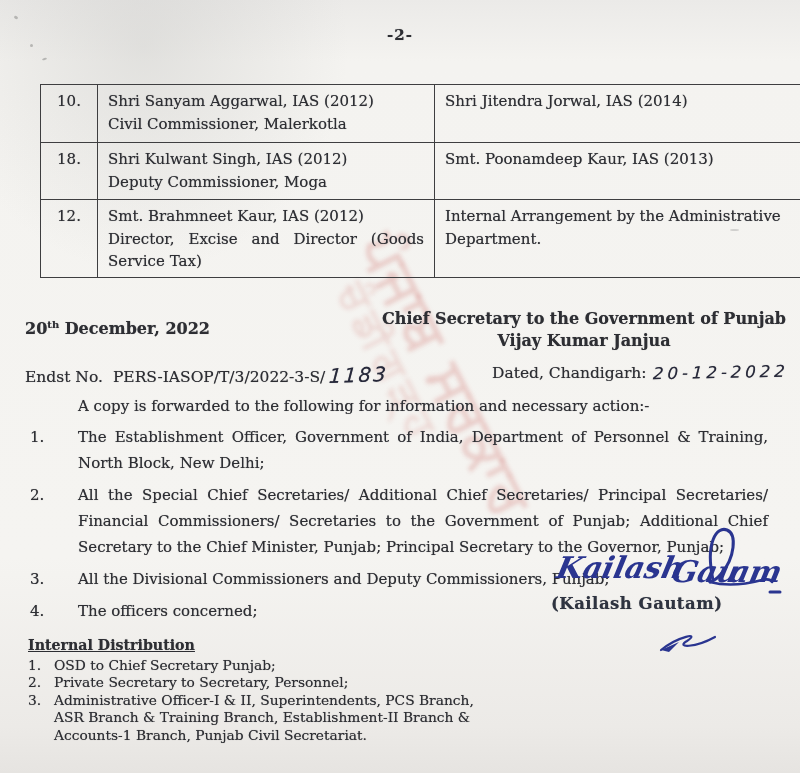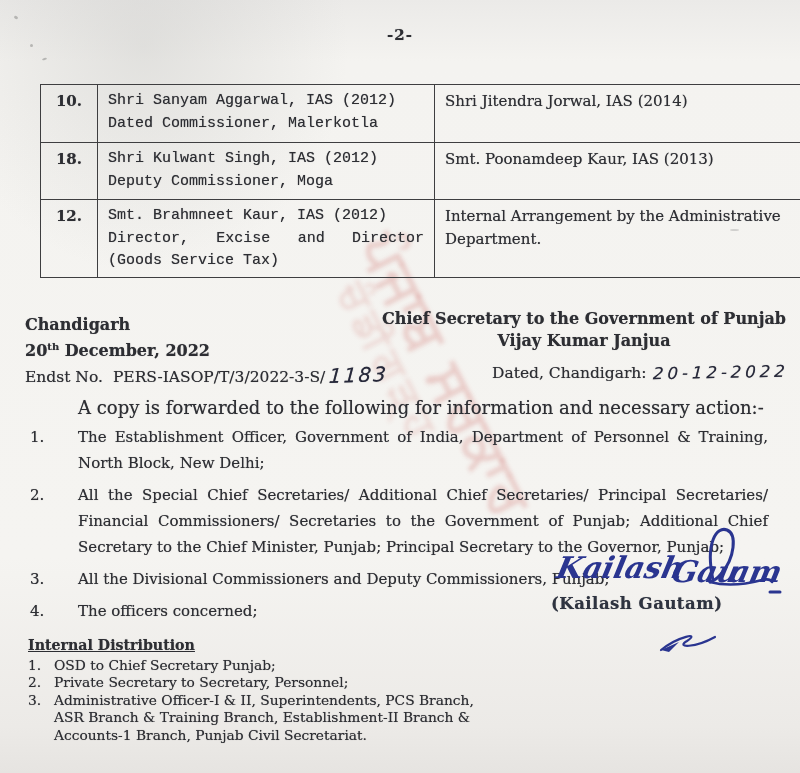--- a/index.html
+++ b/index.html
@@ -26,22 +26,22 @@
   
   table.transfer{
     position:absolute;left:40px;top:84px;
     border-collapse:collapse;table-layout:fixed;width:724px;
     font-size:15px;line-height:1.5;
   }
   table.transfer td{
     border:1.7px solid #3e3e40;
     vertical-align:top;padding:5px 10px 4px 10px;
   }
-  td.c-sno{width:36px;text-align:center;padding:5px 2px;font-weight:bold;}
-  td.c-off{width:316px;font-family:Liberation Mono, monospace;}
+  td.c-sno{width:36px;text-align:center;padding:5px 2px;}
+  td.c-off{width:316px;}
   td.c-post{width:372px;}
   tr.r1{height:58px;} tr.r2{height:57px;} tr.r3{height:67px;}
   .justify{text-align:justify;}
 
   
   .place-date{
     position:absolute;left:25px;top:314px;
     font-weight:bold;font-size:16px;line-height:22px;
   }
   .place-date sup{font-size:10px;}
@@ -55,21 +55,21 @@
   .endst-line .gap{display:inline-block;width:10px;}
   .dated-line{position:absolute;left:492px;top:363px;font-size:15.5px;white-space:nowrap;}
   .handwriting{
     font-family:"DejaVu Sans","Liberation Sans",sans-serif;
     font-style:italic;color:#26283a;display:inline-block;
   }
   .hw-number{font-size:20px;letter-spacing:2px;transform:rotate(-2deg) skewX(-6deg);margin-left:4px;}
   .hw-date{font-size:16.5px;letter-spacing:4px;transform:rotate(-1deg) skewX(-4deg);margin-left:6px;}
 
   
-  .copy-line{position:absolute;left:78px;top:397px;font-size:18px;}
+  .copy-line{position:absolute;left:78px;top:397px;font-size:15px;}
   .fwd-list{position:absolute;left:30px;top:424px;width:740px;}
   .fwd-item{display:flex;margin-bottom:6px;font-size:15px;line-height:26px;}
   .fwd-item .num{width:48px;flex:none;}
   .fwd-item .txt{width:690px;text-align:justify;}
 
   
   .sig-block{position:absolute;left:545px;top:522px;width:245px;}
   .sig-svg{display:block;}
   .sig-name{font-weight:bold;font-size:16.5px;color:#2e3340;margin:-6px 0 8px 6px;letter-spacing:.5px;}
   .sig-desig{font-weight:bold;font-size:16.5px;color:#2e3340;margin:3px 0 0 18px;letter-spacing:.5px;}
@@ -117,21 +117,21 @@
   <div class="speck sp4"></div>
 
   <div class="page-number ink">-2-</div>
 
   <table class="transfer ink">
     <tbody>
         <tr class="r1">
       <td class="c-sno">10.</td>
       <td class="c-off">
         <div>Shri Sanyam Aggarwal, IAS (2012)</div>
-        <div>Dated Commissioner, Malerkotla</div>
+        <div>Civil Commissioner, Malerkotla</div>
       </td>
       <td class="c-post">Shri Jitendra Jorwal, IAS (2014)</td>
     </tr>
     <tr class="r2">
       <td class="c-sno">18.</td>
       <td class="c-off">
         <div>Shri Kulwant Singh, IAS (2012)</div>
         <div>Deputy Commissioner, Moga</div>
       </td>
       <td class="c-post">Smt. Poonamdeep Kaur, IAS (2013)</td>
@@ -141,21 +141,20 @@
       <td class="c-off">
         <div>Smt. Brahmneet Kaur, IAS (2012)</div>
         <div class="justify">Director, Excise and Director (Goods Service Tax)</div>
       </td>
       <td class="c-post">Internal Arrangement by the Administrative Department.</td>
     </tr>
   </tbody>
     </table>
 
   <div class="place-date ink">
-    <div>Chandigarh</div>
     <div><span>20</span><sup>th</sup><span> December, 2022</span></div>
   </div>
 
   <div class="signatory ink">
     <div>Chief Secretary to the Government of Punjab</div>
     <div>Vijay Kumar Janjua</div>
   </div>
 
   <div class="endst-line ink">
     <span>Endst No.</span><span class="gap"></span><span>PERS-IASOP/T/3/2022-3-S/</span><span class="handwriting hw-number">1183</span>

